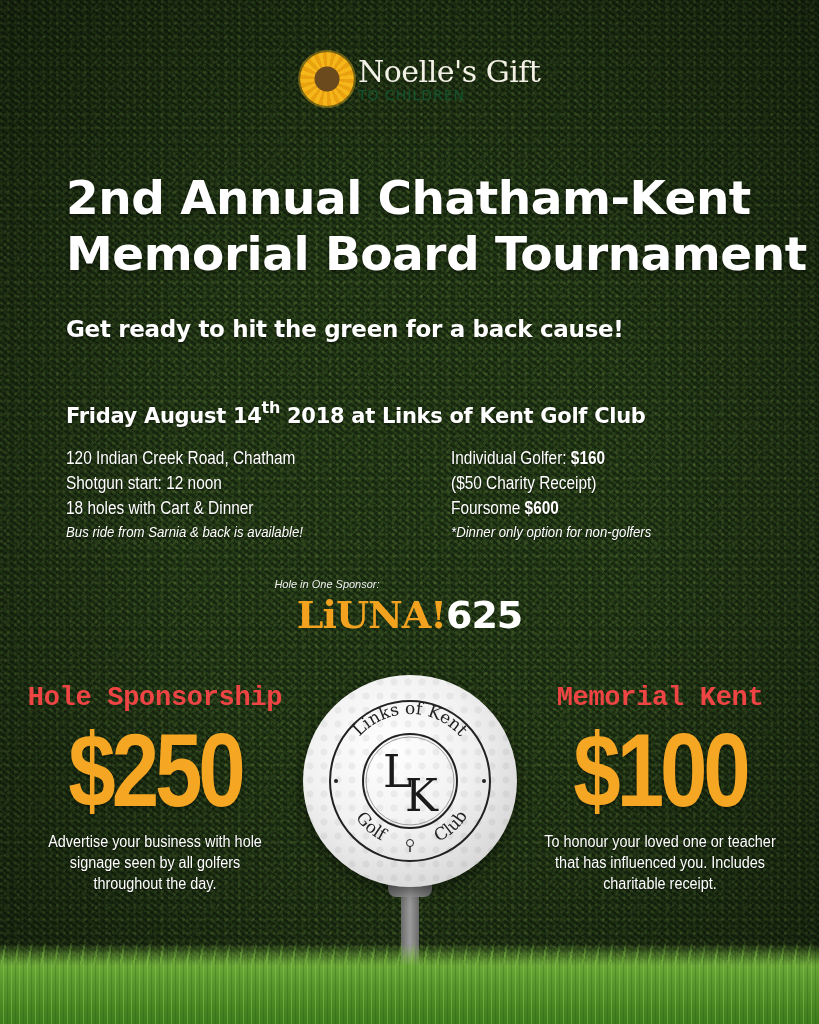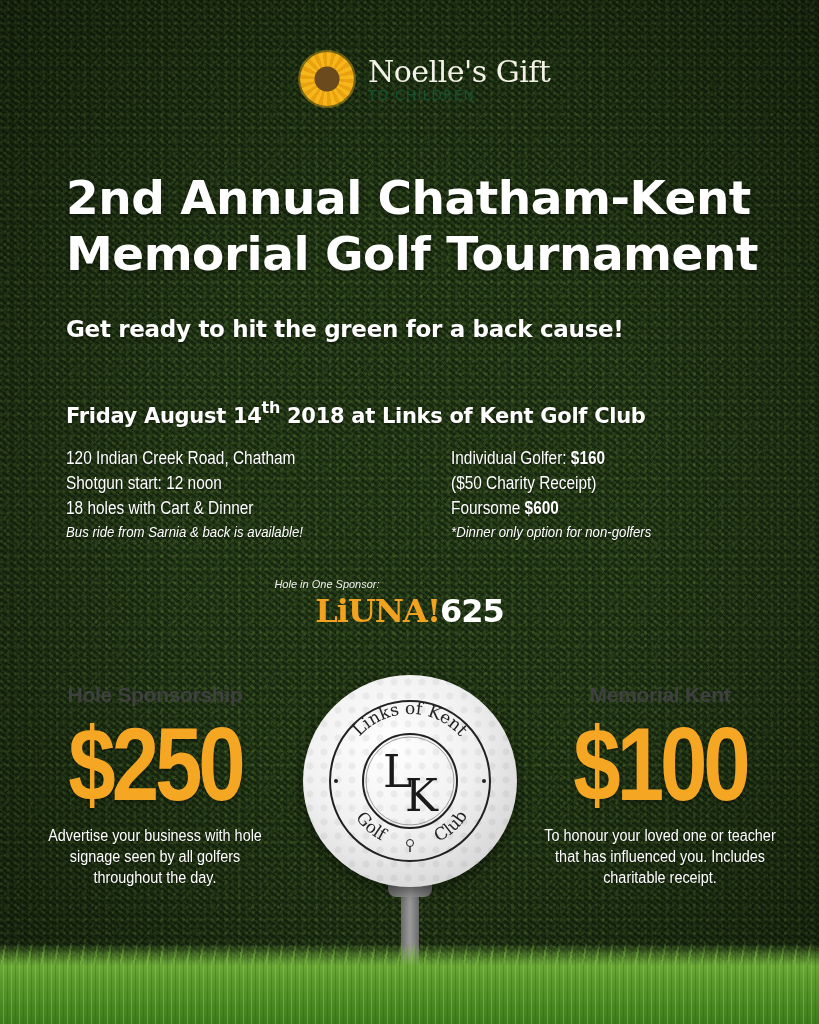--- a/index.html
+++ b/index.html
@@ -11,21 +11,21 @@
         radial-gradient(circle at 20% 30%, rgba(90,120,50,0.35) 0 1px, transparent 2px),
         radial-gradient(circle at 70% 60%, rgba(60,90,35,0.45) 0 1px, transparent 2px),
         radial-gradient(circle at 40% 80%, rgba(120,140,70,0.25) 0 1px, transparent 2px),
         repeating-linear-gradient(35deg, rgba(40,70,25,0.55) 0 2px, rgba(20,35,12,0.55) 2px 5px),
         repeating-linear-gradient(-50deg, rgba(55,85,30,0.35) 0 1px, rgba(15,25,10,0.35) 1px 4px),
         linear-gradient(180deg, #1c2b14 0%, #24351a 50%, #1d2c15 100%);
       background-size: 7px 7px, 11px 11px, 13px 13px, auto, auto, auto;
     }
     .bg::after { content: ""; position: absolute; inset: 0; background: radial-gradient(ellipse at center, rgba(0,0,0,0) 40%, rgba(0,0,0,0.35) 100%); }
 
-    .logo { position: absolute; left: 300px; top: 52px; display: flex; align-items: center; gap: 14px; }
+    .logo { position: absolute; left: 300px; top: 52px; display: flex; align-items: center; gap: 4px; }
     .sunflower { width: 54px; height: 54px; border-radius: 50%; background:
       radial-gradient(circle, #6b4a1e 0 12px, transparent 13px),
       repeating-conic-gradient(#f5b719 0 10deg, #e9a10f 10deg 20deg);
       box-shadow: 0 0 0 2px rgba(245,183,25,0.4);
     }
     .logo-text { display: flex; flex-direction: column; line-height: 1; }
     .logo-main { font-family: "DejaVu Serif", serif; font-size: 30px; color: #f3f1e6; letter-spacing: -0.5px; }
     .logo-sub { font-family: "DejaVu Sans", sans-serif; font-size: 14px; color: #14532d; letter-spacing: 1px; margin-top: 1px; }
 
     .title { position: absolute; left: 66px; top: 170px; font-family: "DejaVu Sans", sans-serif; font-weight: bold; font-size: 47px; line-height: 56px; letter-spacing: -0.5px; text-shadow: 0 2px 4px rgba(0,0,0,0.5); }
@@ -34,28 +34,28 @@
     .date-line { position: absolute; left: 66px; top: 398px; font-family: "DejaVu Sans", sans-serif; font-weight: bold; font-size: 21px; letter-spacing: -0.3px; text-shadow: 0 1px 3px rgba(0,0,0,0.5); }
     .date-line sup { font-size: 16px; vertical-align: 10px; }
 
     .info-col { position: absolute; top: 446px; font-family: "Liberation Sans", sans-serif; font-size: 17.5px; line-height: 25px; text-shadow: 0 1px 2px rgba(0,0,0,0.6); transform: scaleX(0.88); transform-origin: left top; }
     .info-col.left { left: 66px; }
     .info-col.right { left: 451px; }
     .info-col .it { font-style: italic; font-size: 15px; line-height: 22px; }
     .info-col b { font-weight: bold; }
 
     .sponsor-label { position: absolute; left: 0; width: 654px; top: 578px; text-align: center; font-size: 11px; font-style: italic; color: #eee; }
-    .sponsor-logo { position: absolute; left: 0; width: 819px; top: 592px; text-align: center; font-size: 32px; font-weight: bold; letter-spacing: -1px; }
+    .sponsor-logo { position: absolute; left: 0; width: 819px; top: 592px; text-align: center; font-size: 38px; font-weight: bold; letter-spacing: -1px; }
     .liuna { font-family: "DejaVu Serif", serif; color: #f2a21e; }
     .local { font-family: "DejaVu Sans", sans-serif; color: #fff; }
 
     .promo { position: absolute; top: 683px; width: 260px; text-align: center; }
     .promo.left { left: 25px; }
     .promo.right { left: 530px; }
-    .promo-head { font-family: Liberation Sans, sans-serif; font-weight: bold; font-size: 21px; color: #404040; letter-spacing: -0.3px; }
+    .promo-head { font-family: Liberation Mono, monospace; font-weight: bold; font-size: 27px; color: #ef4444; letter-spacing: -0.3px; }
     .promo-price { font-family: "Liberation Sans", sans-serif; font-weight: bold; font-size: 104px; line-height: 110px; color: #f5a622; letter-spacing: -5px; transform: scaleX(0.82); margin-top: 2px; text-shadow: 0 2px 4px rgba(0,0,0,0.4); }
     .promo-desc { font-family: "Liberation Sans", sans-serif; font-size: 16px; line-height: 21px; color: #fff; transform: scaleX(0.9); margin-top: 6px; text-shadow: 0 1px 2px rgba(0,0,0,0.6); }
 
     .ball { position: absolute; left: 303px; top: 675px; width: 214px; height: 212px; border-radius: 50%;
       background: radial-gradient(circle at 40% 35%, #ffffff 0%, #f1f1f1 45%, #d6d6d6 80%, #b9b9b9 100%);
       box-shadow: 0 4px 14px rgba(0,0,0,0.5);
     }
     .ball::before { content: ""; position: absolute; inset: 0; border-radius: 50%;
       background: radial-gradient(circle, rgba(0,0,0,0.05) 0 3px, transparent 4px); background-size: 14px 14px; }
     .ball svg { position: absolute; left: 0; top: 0; }
@@ -82,21 +82,21 @@
 <div class="logo">
   <div class="sunflower"></div>
   <div class="logo-text">
     <span class="logo-main">Noelle's Gift</span>
     <span class="logo-sub">TO CHILDREN</span>
   </div>
 </div>
 
 <div class="title">
   <div>2nd Annual Chatham-Kent</div>
-  <div>Memorial Golf Tournament</div>
+  <div>Memorial Board Tournament</div>
 </div>
 
 <div class="tagline">Get ready to hit the green for a back cause!</div>
 
 <div class="date-line">
   <span>Friday August 14</span><sup>th</sup><span> 2018 at Links of Kent Golf Club</span>
 </div>
 
 <div class="info-col left">
   <div>120 Indian Creek Road, Chatham</div>

